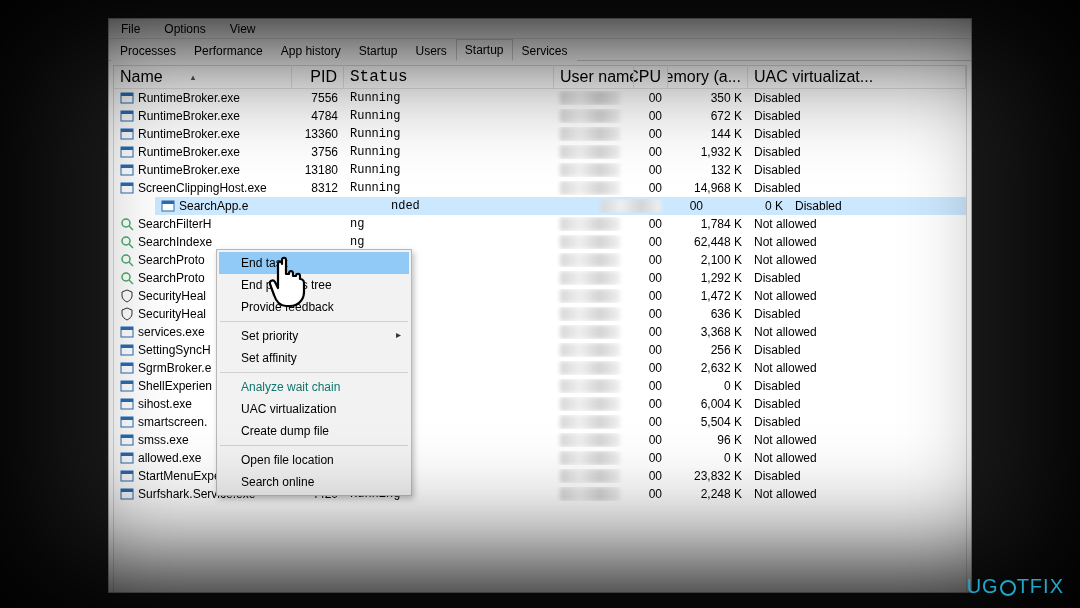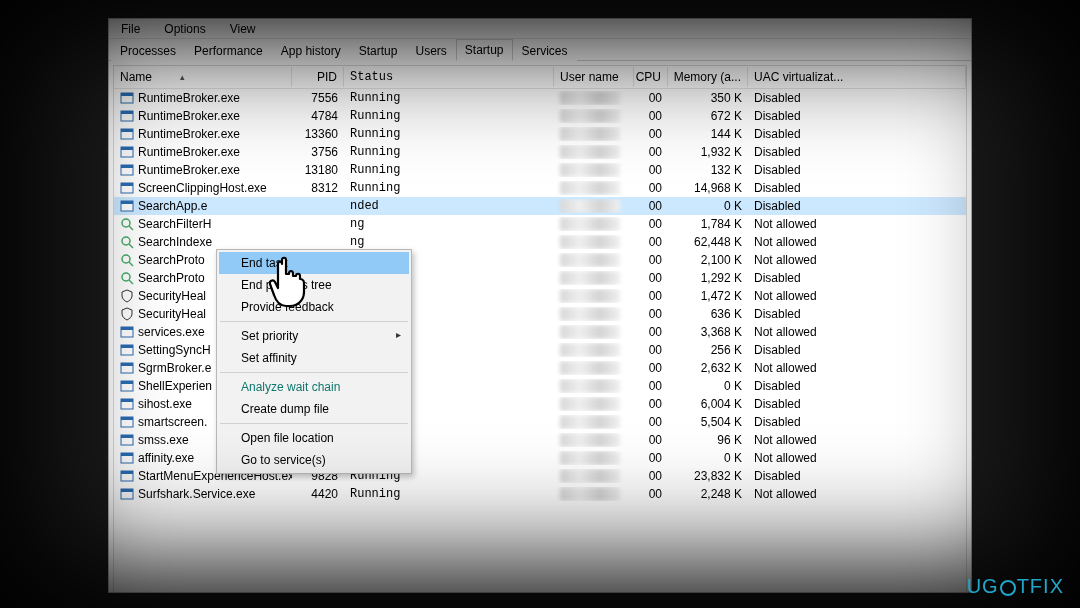--- a/index.html
+++ b/index.html
@@ -75,21 +75,21 @@
     border: 1px solid #d0d0d0;
     border-bottom: 1px solid #fff;
     background: #fff;
   }
   .headerrow {
     height: 24px;
     display: flex;
     align-items: center;
     border-bottom: 1px solid #e5e5e5;
     background: #fff;
-    font-size: 12px;
+    font-size: 16px;
     user-select: none;
     margin: 4px 4px 0 4px;
     border:1px solid #d9d9d9;
     border-bottom:1px solid #e5e5e5;
   }
   .hcell {
     padding: 3px 6px;
     border-right: 1px solid #e5e5e5;
     white-space: nowrap;
     overflow: hidden;
@@ -114,20 +114,21 @@
   }
   .row {
     height: 18px;
     display: flex;
     align-items: center;
     font-size: 12px;
     white-space: nowrap;
   }
   .row.selected {
     background: #cce8ff;
+    margin-left: 41px;
   }
   .cell {
     padding: 0 6px;
     overflow: hidden;
     white-space: nowrap;
   }
   .cell.col-name { display:flex; align-items:center; gap:4px; }
   .icon-exe {
     width:14px;height:14px;flex:none;
     display:inline-flex;align-items:center;justify-content:center;
@@ -594,21 +595,21 @@
         <div class="cell col-uac">Not allowed</div>
       </div>
       <div class="row">
         <div class="cell col-name">
           <span class="icon-exe">
             <svg width="14" height="14" viewBox="0 0 14 14">
               <rect x="1" y="2" width="12" height="10" fill="#fff" stroke="#2b6cb0"></rect>
               <rect x="1" y="2" width="12" height="3" fill="#2b6cb0"></rect>
             </svg>
           </span>
-          <span>affinity.exe</span>
+          <span>allowed.exe</span>
         </div>
         <div class="cell col-pid"></div>
         <div class="cell col-status">ng</div>
         <div class="cell col-user">
           <div class="blur"></div>
         </div>
         <div class="cell col-cpu">00</div>
         <div class="cell col-mem">0 K</div>
         <div class="cell col-uac">Not allowed</div>
       </div>
@@ -656,24 +657,25 @@
 
 <div class="context-menu">
   <div class="mi hover">End task</div>
   <div class="mi">End process tree</div>
   <div class="mi">Provide feedback</div>
   <div class="sep"></div>
   <div class="mi submenu">Set priority</div>
   <div class="mi">Set affinity</div>
   <div class="sep"></div>
   <div class="mi disabled">Analyze wait chain</div>
+  <div class="mi">UAC virtualization</div>
   <div class="mi">Create dump file</div>
   <div class="sep"></div>
   <div class="mi">Open file location</div>
-  <div class="mi">Go to service(s)</div>
+  <div class="mi">Search online</div>
 </div>
 
 <div class="cursor-hand">
   <svg width="48" height="56" viewBox="0 0 48 56">
     <path d="M18 6 C18 3 22 3 22 6 L22 20 L25 20 C25 16 29 16 29 20 L29 22 L32 22 C32 19 36 19 36 22 L36 25 C36 25 40 25 40 29 L40 38 C40 46 34 52 26 52 L22 52 C16 52 12 47 10 41 L6 30 C5 27 9 25 11 28 L14 34 L14 10 C14 7 18 7 18 10 Z" fill="#fff" stroke="#000" stroke-width="2.2" stroke-linejoin="round"></path>
   </svg>
 </div>
 
 <div class="watermark">
   <span>U</span>

